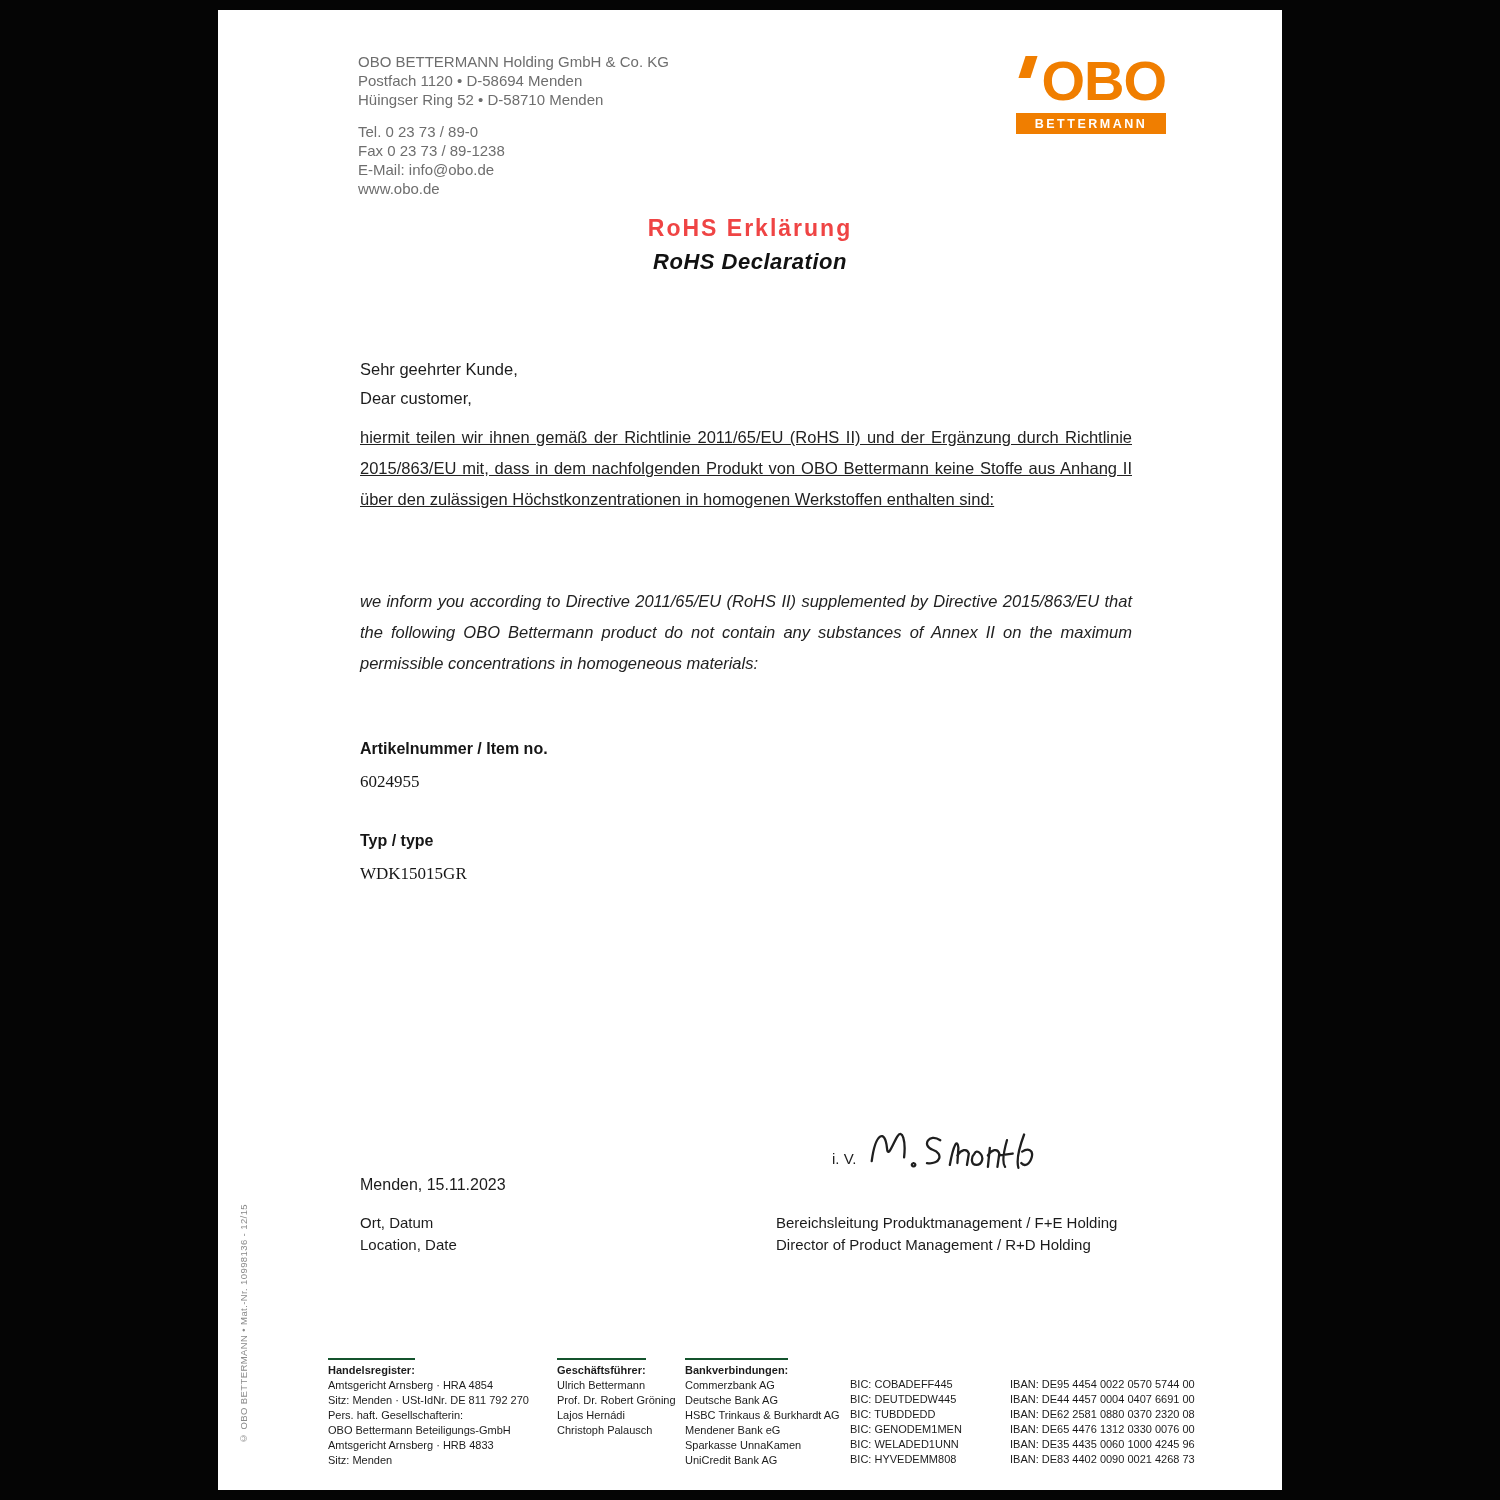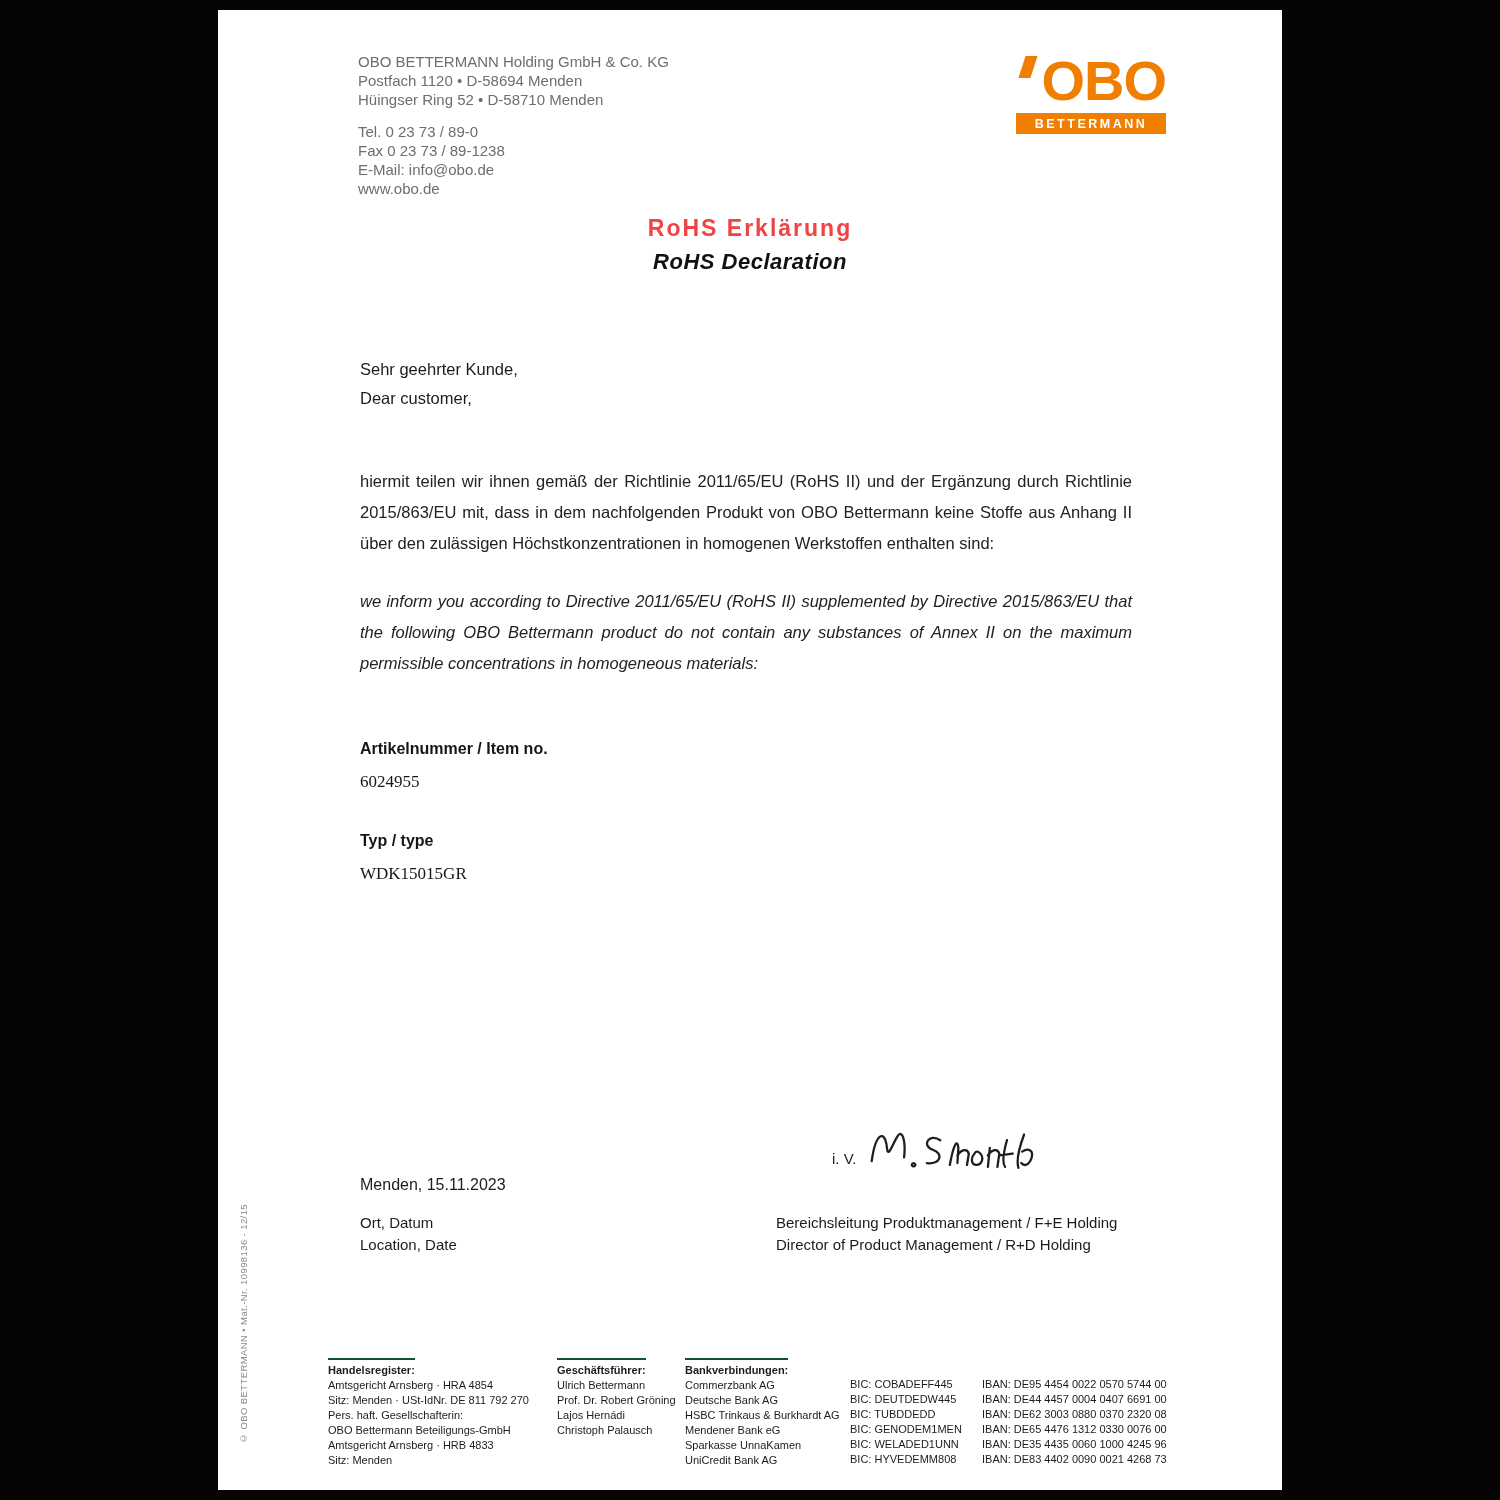--- a/index.html
+++ b/index.html
@@ -19,21 +19,21 @@
   .logo-bar { margin-top:3px; background:#F07E00; color:#ffffff; font-weight:bold; font-size:12.5px; letter-spacing:2.5px; text-align:center; padding:4px 0 3px 0; }
 
   
   .title { left:0; right:0; top:205px; text-align:center; }
   .title-de { font-size:23px; font-weight:bold; letter-spacing:2px; color:#ef4444; }
   .title-en { font-size:22px; font-weight:bold; font-style:italic; margin-top:7px; letter-spacing:0.5px; color:#111;text-align:center; }
 
   
   .salutation { left:142px; top:345px; font-size:16.5px; line-height:29px; }
   .para { left:142px; width:772px; font-size:16.5px; line-height:31px; text-align:justify; color:#222; }
-  .para-de { top:456px; }
+  .para-de { top:412px;text-decoration:underline; }
   .para-en { top:576px; font-style:italic; }
   .it { }
 
   .label { left:142px; font-size:16px; font-weight:bold; color:#161616; }
   .item-label { top:730px; }
   .item-no { left:142px; top:762px; font-family:"Liberation Serif", serif; font-size:17px; color:#161616; }
   .type-label { top:822px; }
   .type-value { left:142px; top:854px; font-family:"Liberation Serif", serif; font-size:17px; color:#161616; }
 
   
@@ -41,21 +41,21 @@
   .sig { left:648px; top:1102px; }
   .place-date { left:142px; top:1166px; font-size:16px; }
   .pd-labels { left:142px; top:1202px; font-size:15px; line-height:22px; }
   .role { left:558px; top:1202px; font-size:15px; line-height:22px; }
 
   
   .side-note { left:20px; bottom:46px; writing-mode:vertical-rl; transform:rotate(180deg); font-size:9.5px; color:#8a8a8a; letter-spacing:0.4px; }
 
   
   .fcol { position:absolute; top:1348px; font-size:11px; line-height:15px; color:#1c1c1c; }
-  .f-register { left:110px; } .f-mgmt { left:339px; } .f-banks { left:467px; } .f-bic { left:632px; } .f-iban { left:764px; }
+  .f-register { left:110px; } .f-mgmt { left:339px; } .f-banks { left:467px; } .f-bic { left:632px; } .f-iban { left:792px; }
   .fhead { font-weight:bold; border-top:2px solid #14532d; padding-top:3px; height:19px; display:inline-block; }
   .fspacer { height:19px; }
   .fline { white-space:nowrap; }
 </style>
 </head>
 <body>
 
 <div class="page">
 
   <div class="abs sender">
@@ -167,19 +167,19 @@
     <div class="fline">BIC: TUBDDEDD</div>
     <div class="fline">BIC: GENODEM1MEN</div>
     <div class="fline">BIC: WELADED1UNN</div>
     <div class="fline">BIC: HYVEDEMM808</div>
   </div>
 
   <div class="fcol f-iban">
     <div class="fspacer"></div>
     <div class="fline">IBAN: DE95 4454 0022 0570 5744 00</div>
     <div class="fline">IBAN: DE44 4457 0004 0407 6691 00</div>
-    <div class="fline">IBAN: DE62 3003 0880 0370 2320 08</div>
+    <div class="fline">IBAN: DE62 2581 0880 0370 2320 08</div>
     <div class="fline">IBAN: DE65 4476 1312 0330 0076 00</div>
     <div class="fline">IBAN: DE35 4435 0060 1000 4245 96</div>
     <div class="fline">IBAN: DE83 4402 0090 0021 4268 73</div>
   </div>
 
 </div>
 
 </body></html>

